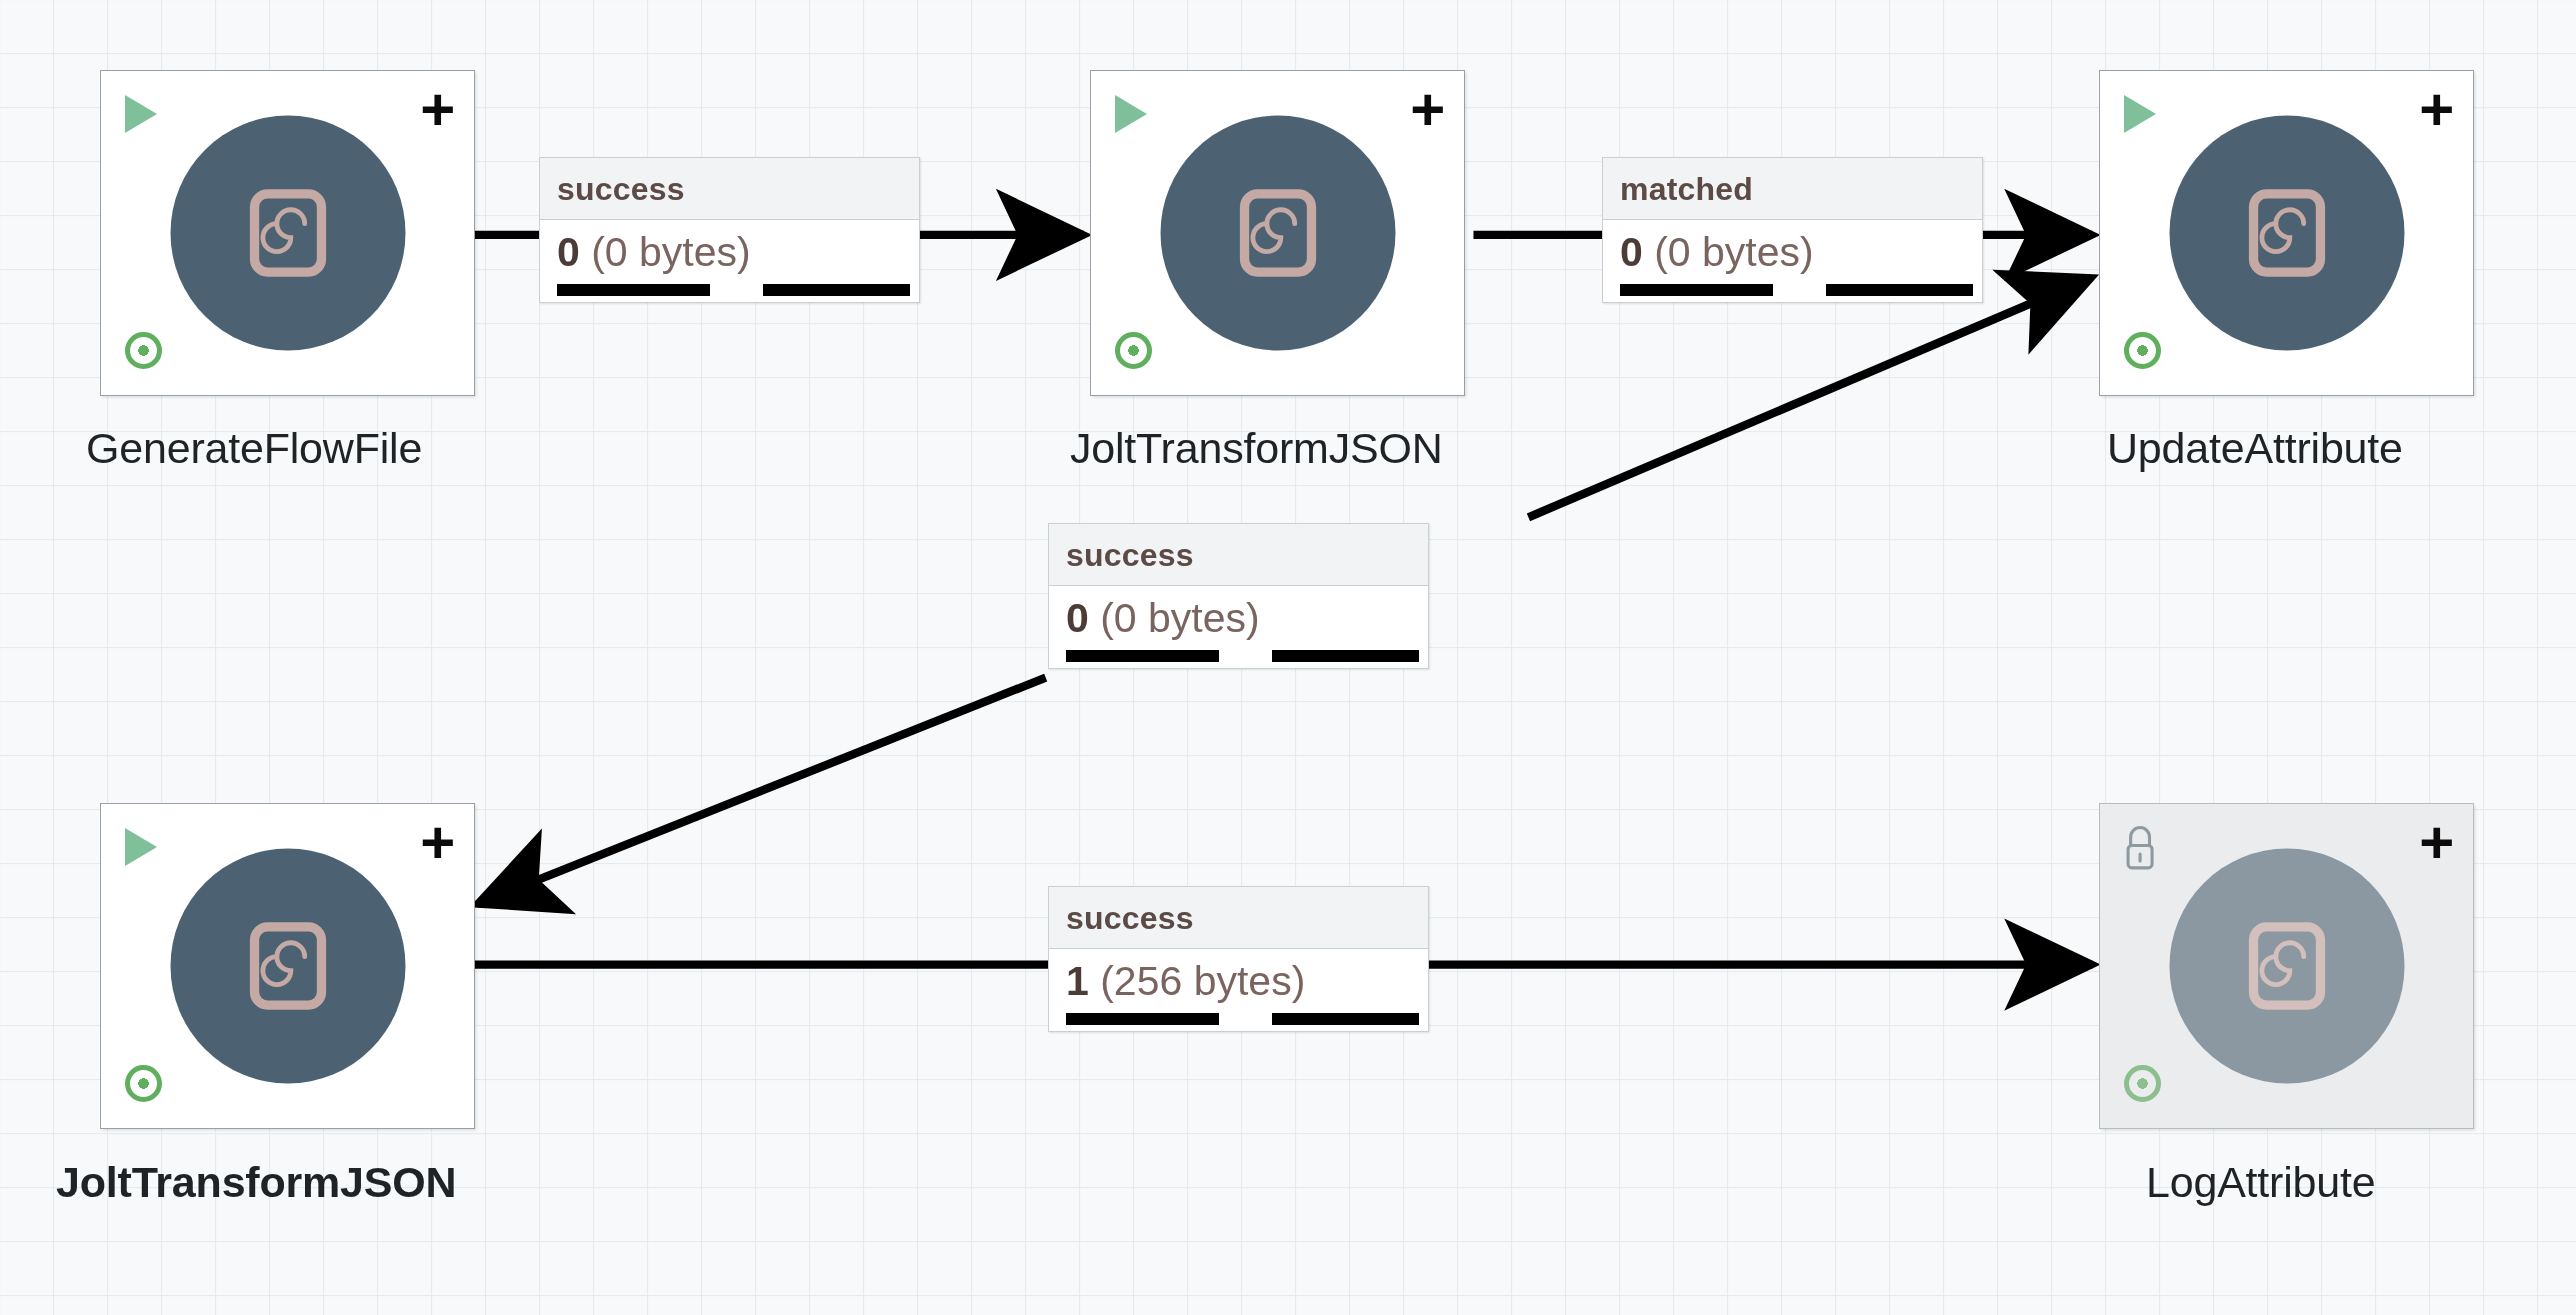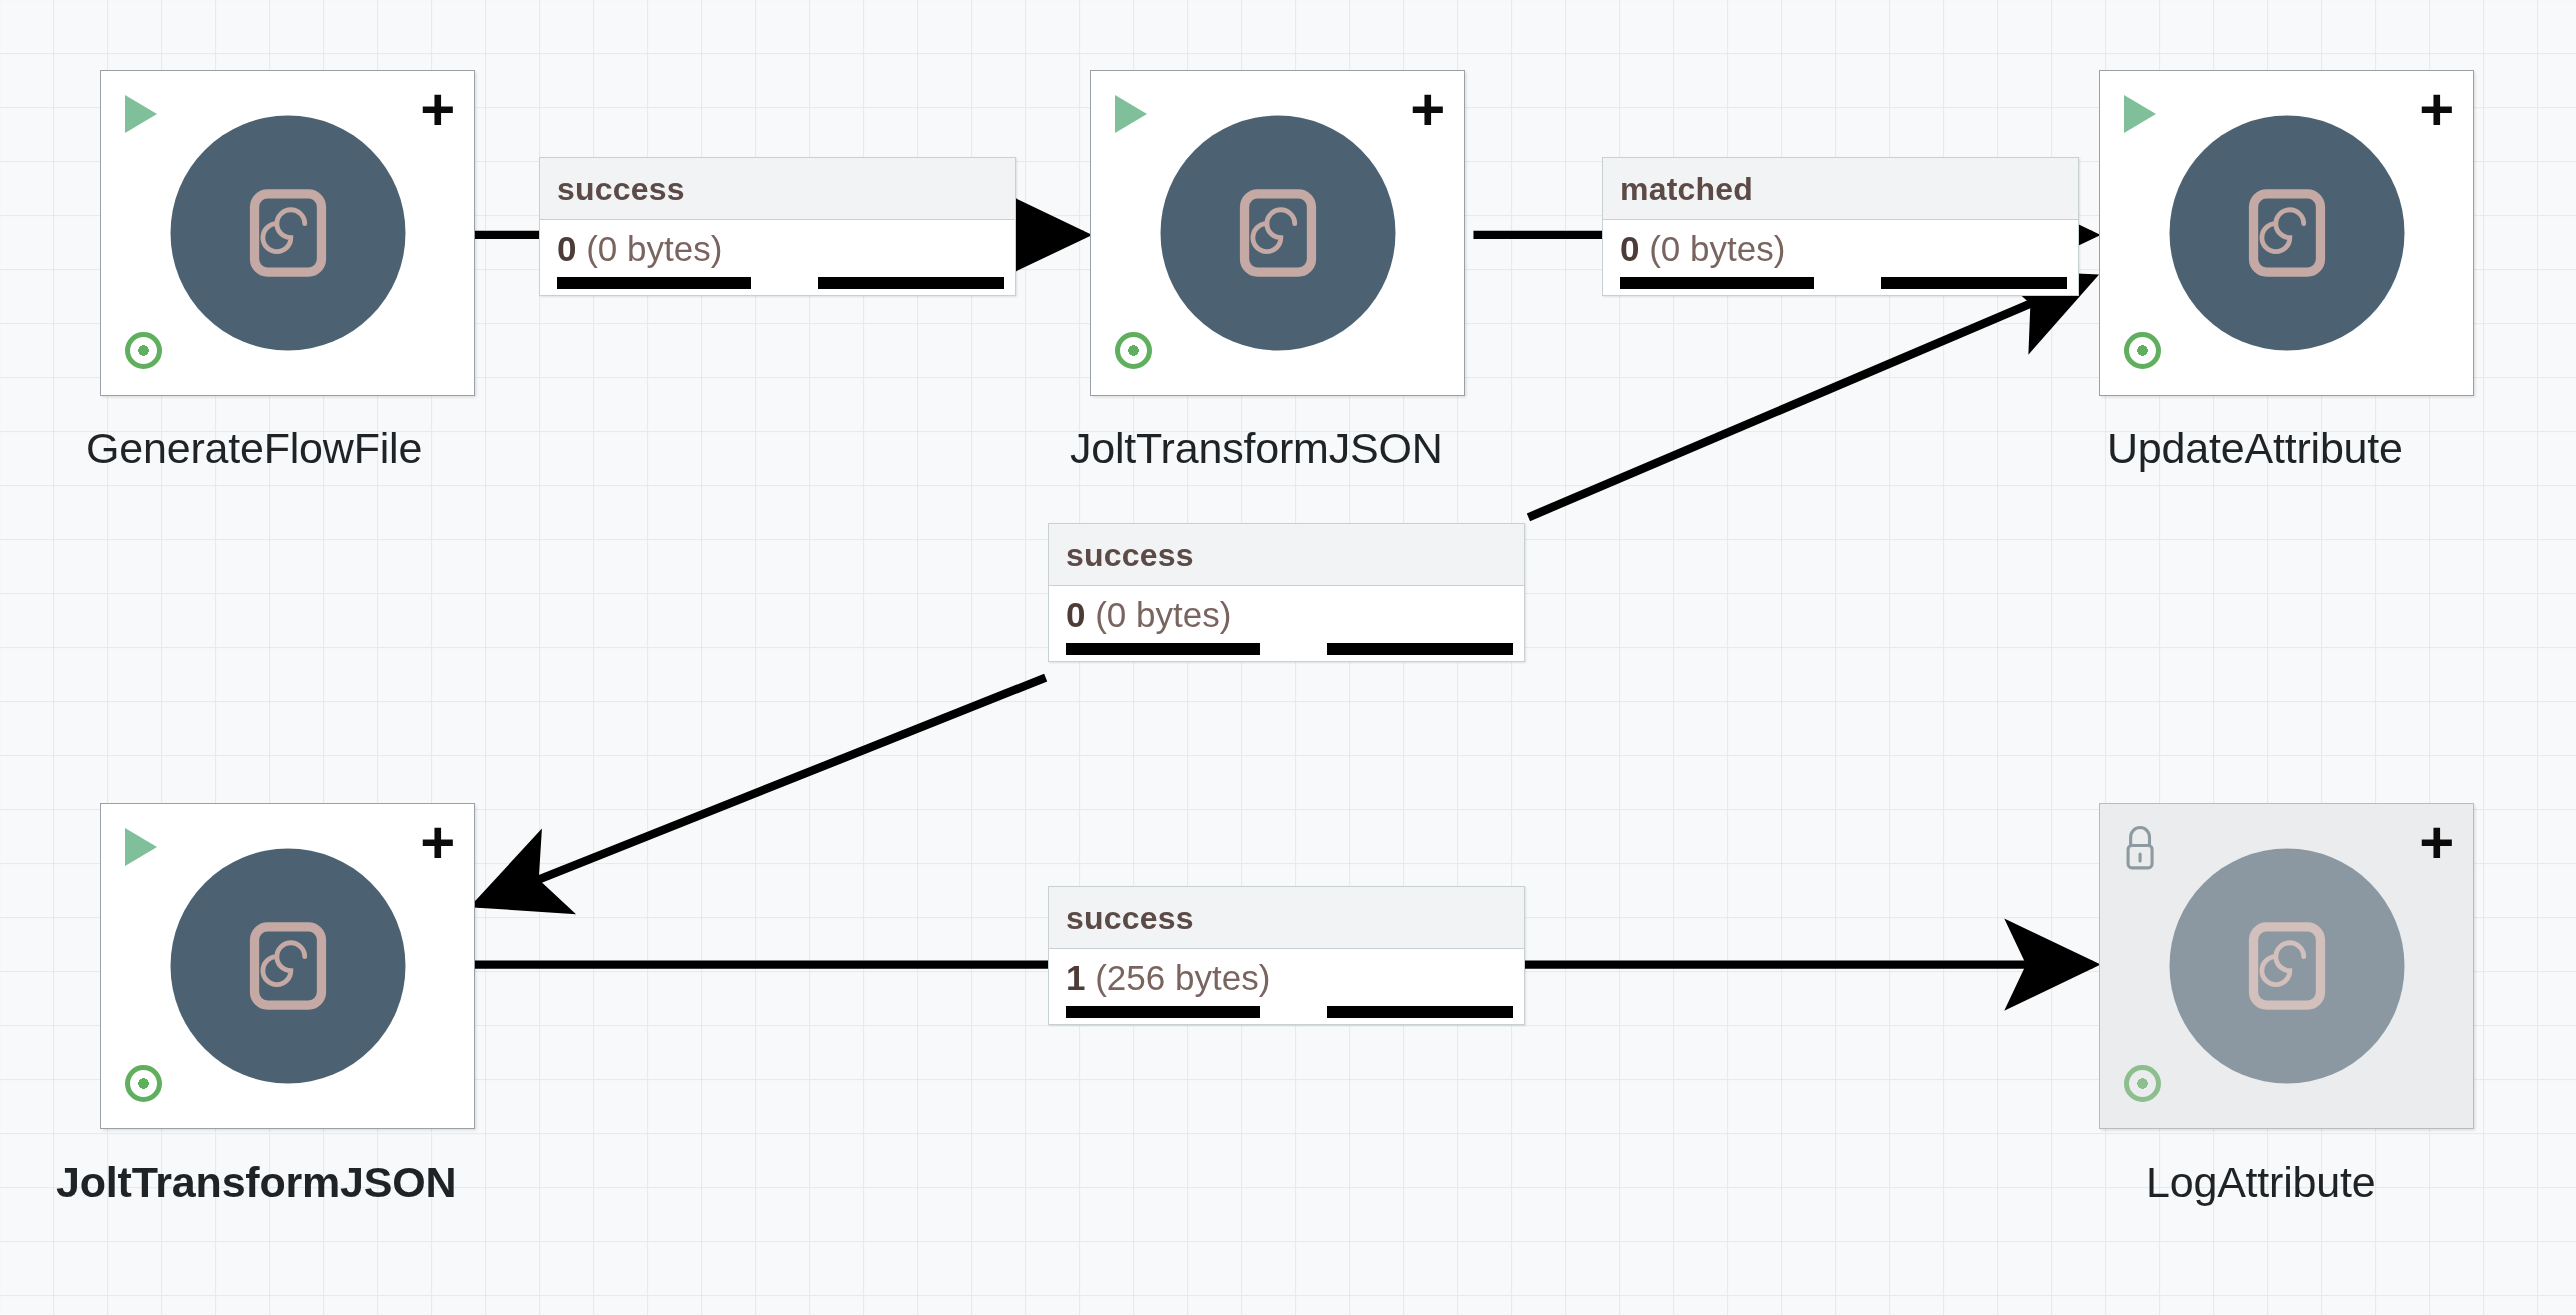--- a/index.html
+++ b/index.html
@@ -104,37 +104,37 @@
     color: #1f2326;
     font-family: "Liberation Sans", sans-serif;
     white-space: nowrap;
     letter-spacing: -0.2px;
   }
 
   
   .conn {
     position: absolute;
     box-sizing: border-box;
-    width: 477px;
+    width: 381px;
     background: #ffffff;
     border: 0.9px solid #c9d0d4;
     box-shadow: 0.9px 0.9px 1.9px rgba(0,0,0,0.10);
   }
   .conn .conn-head {
     background: #f1f3f4;
     border-bottom: 0.9px solid #c9d0d4;
     padding: 13px 0 11.2px 17px;
     font-size: 32px;
     font-weight: 700;
     color: #5c4a46;
     letter-spacing: 0.2px;
   }
   .conn .conn-body {
     padding: 9.3px 0 0 17px;
-    font-size: 35px;
+    font-size: 41px;
     color: #7a645f;
     white-space: nowrap;
   }
   .conn .conn-body b {
     color: #4d3b37;
     font-weight: 700;
   }
   .conn .bars {
     display: flex;
     gap: 0;

